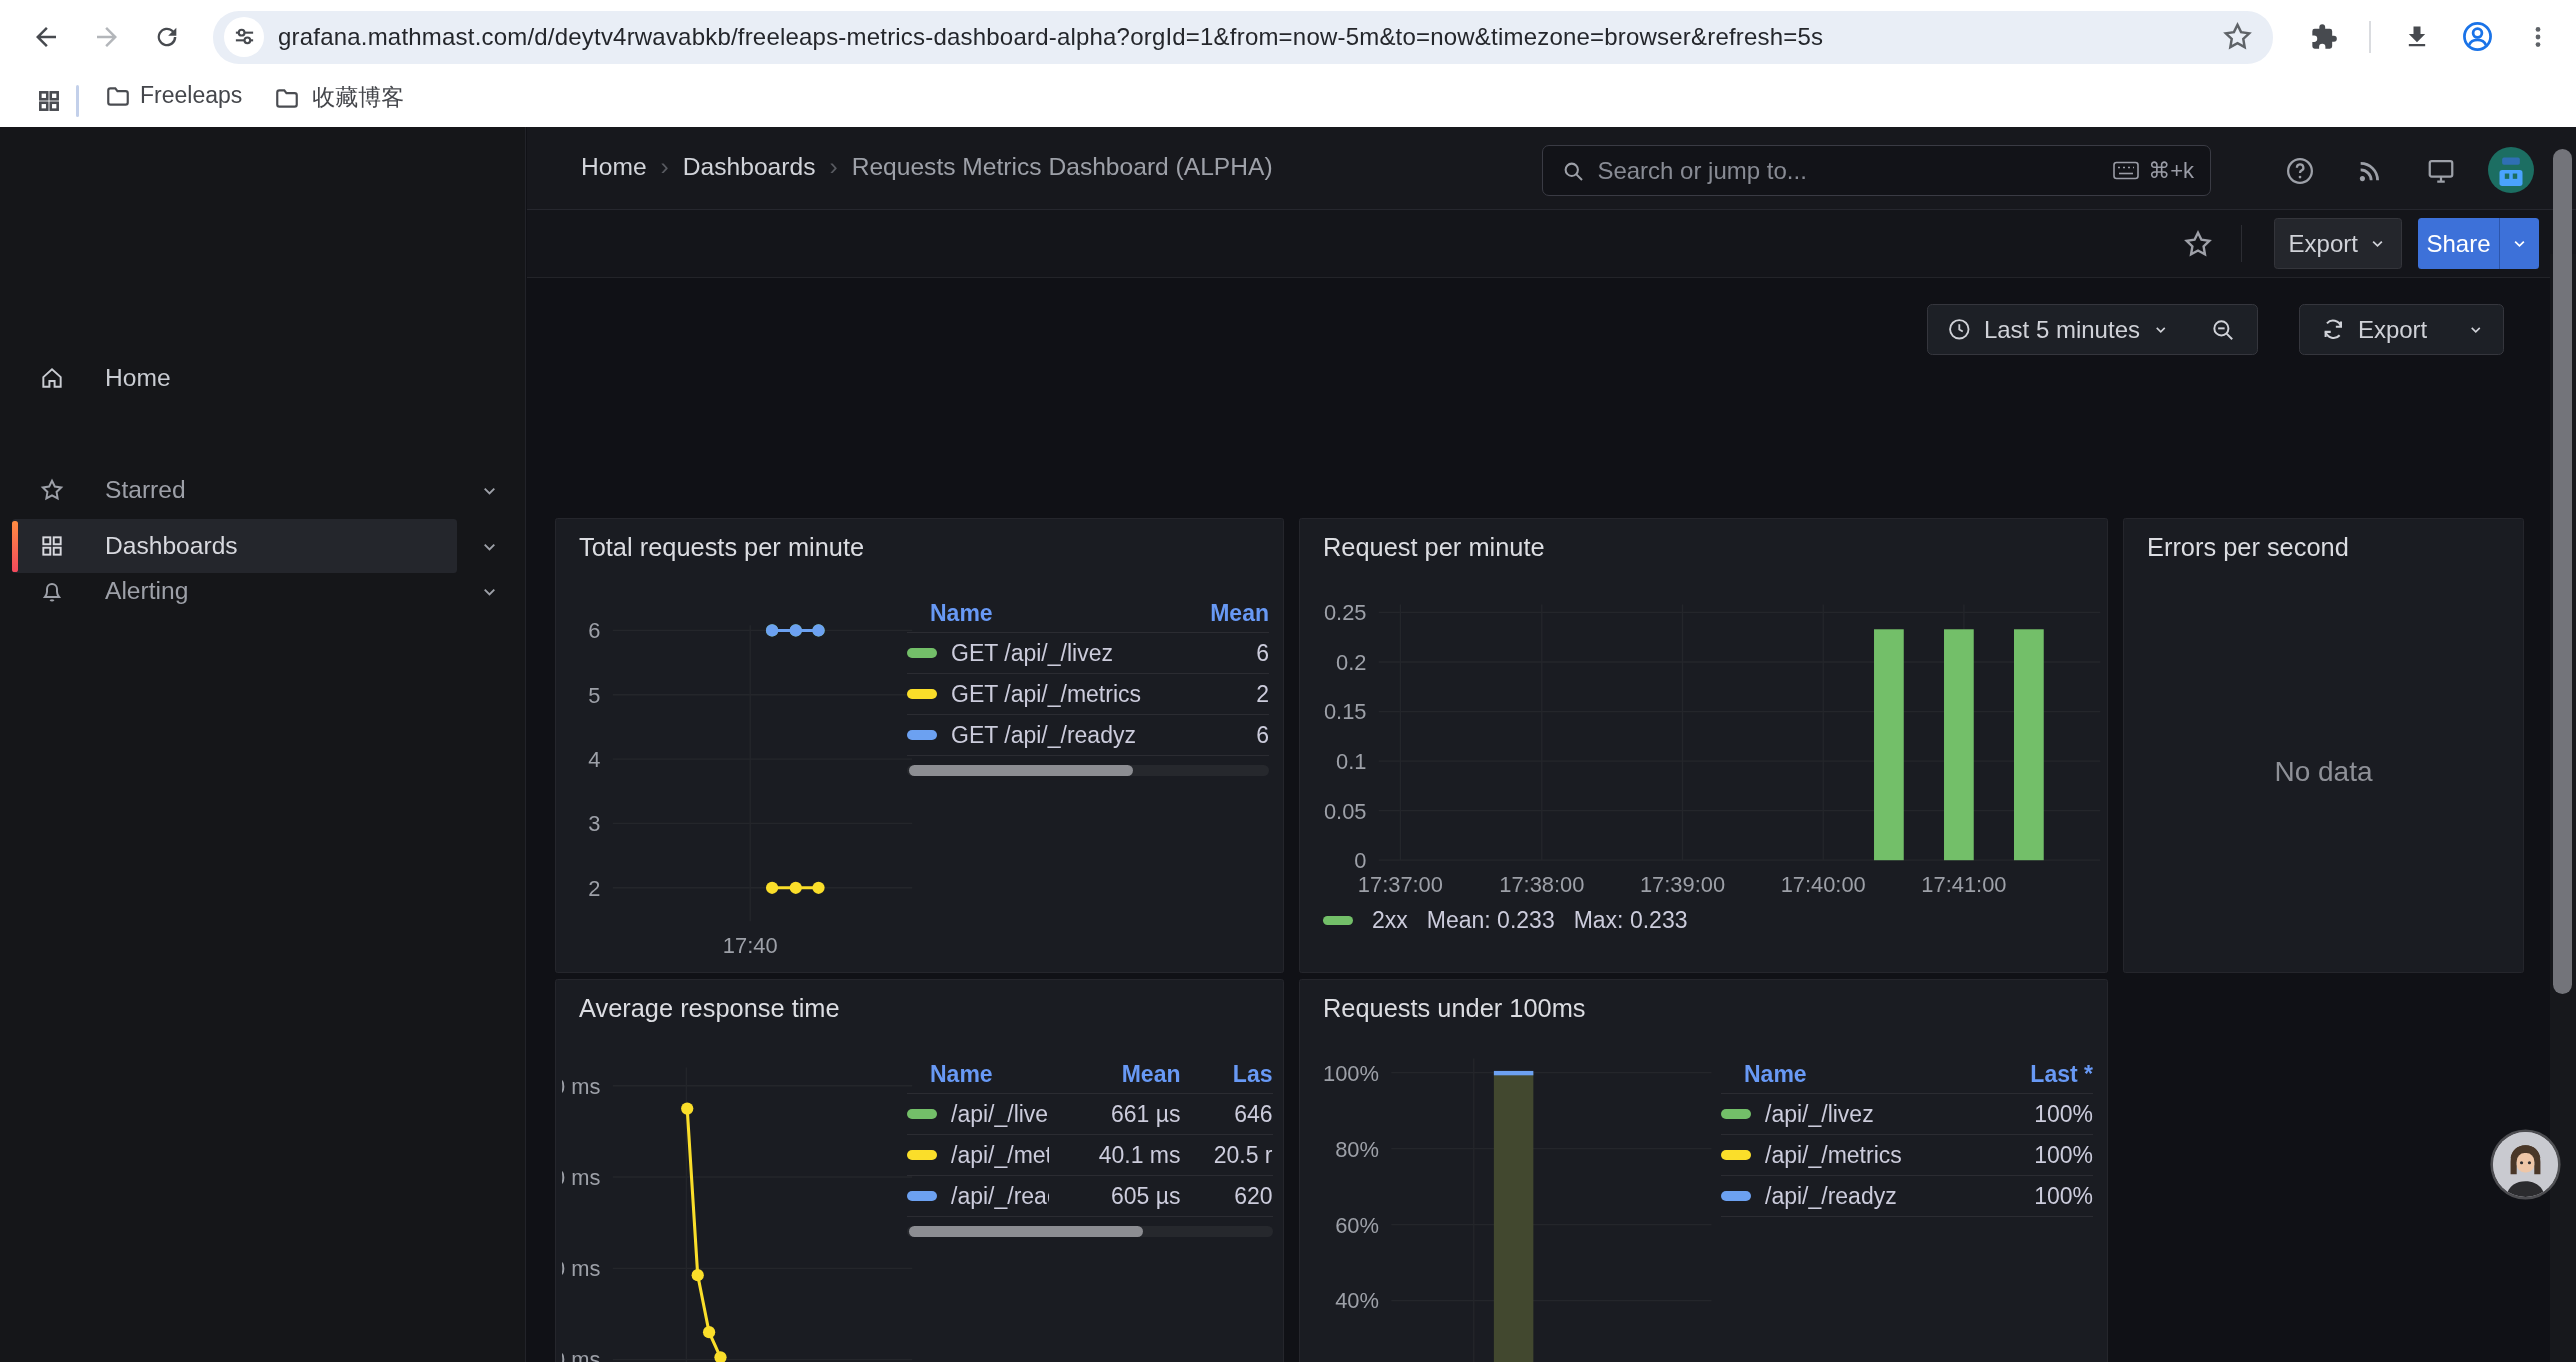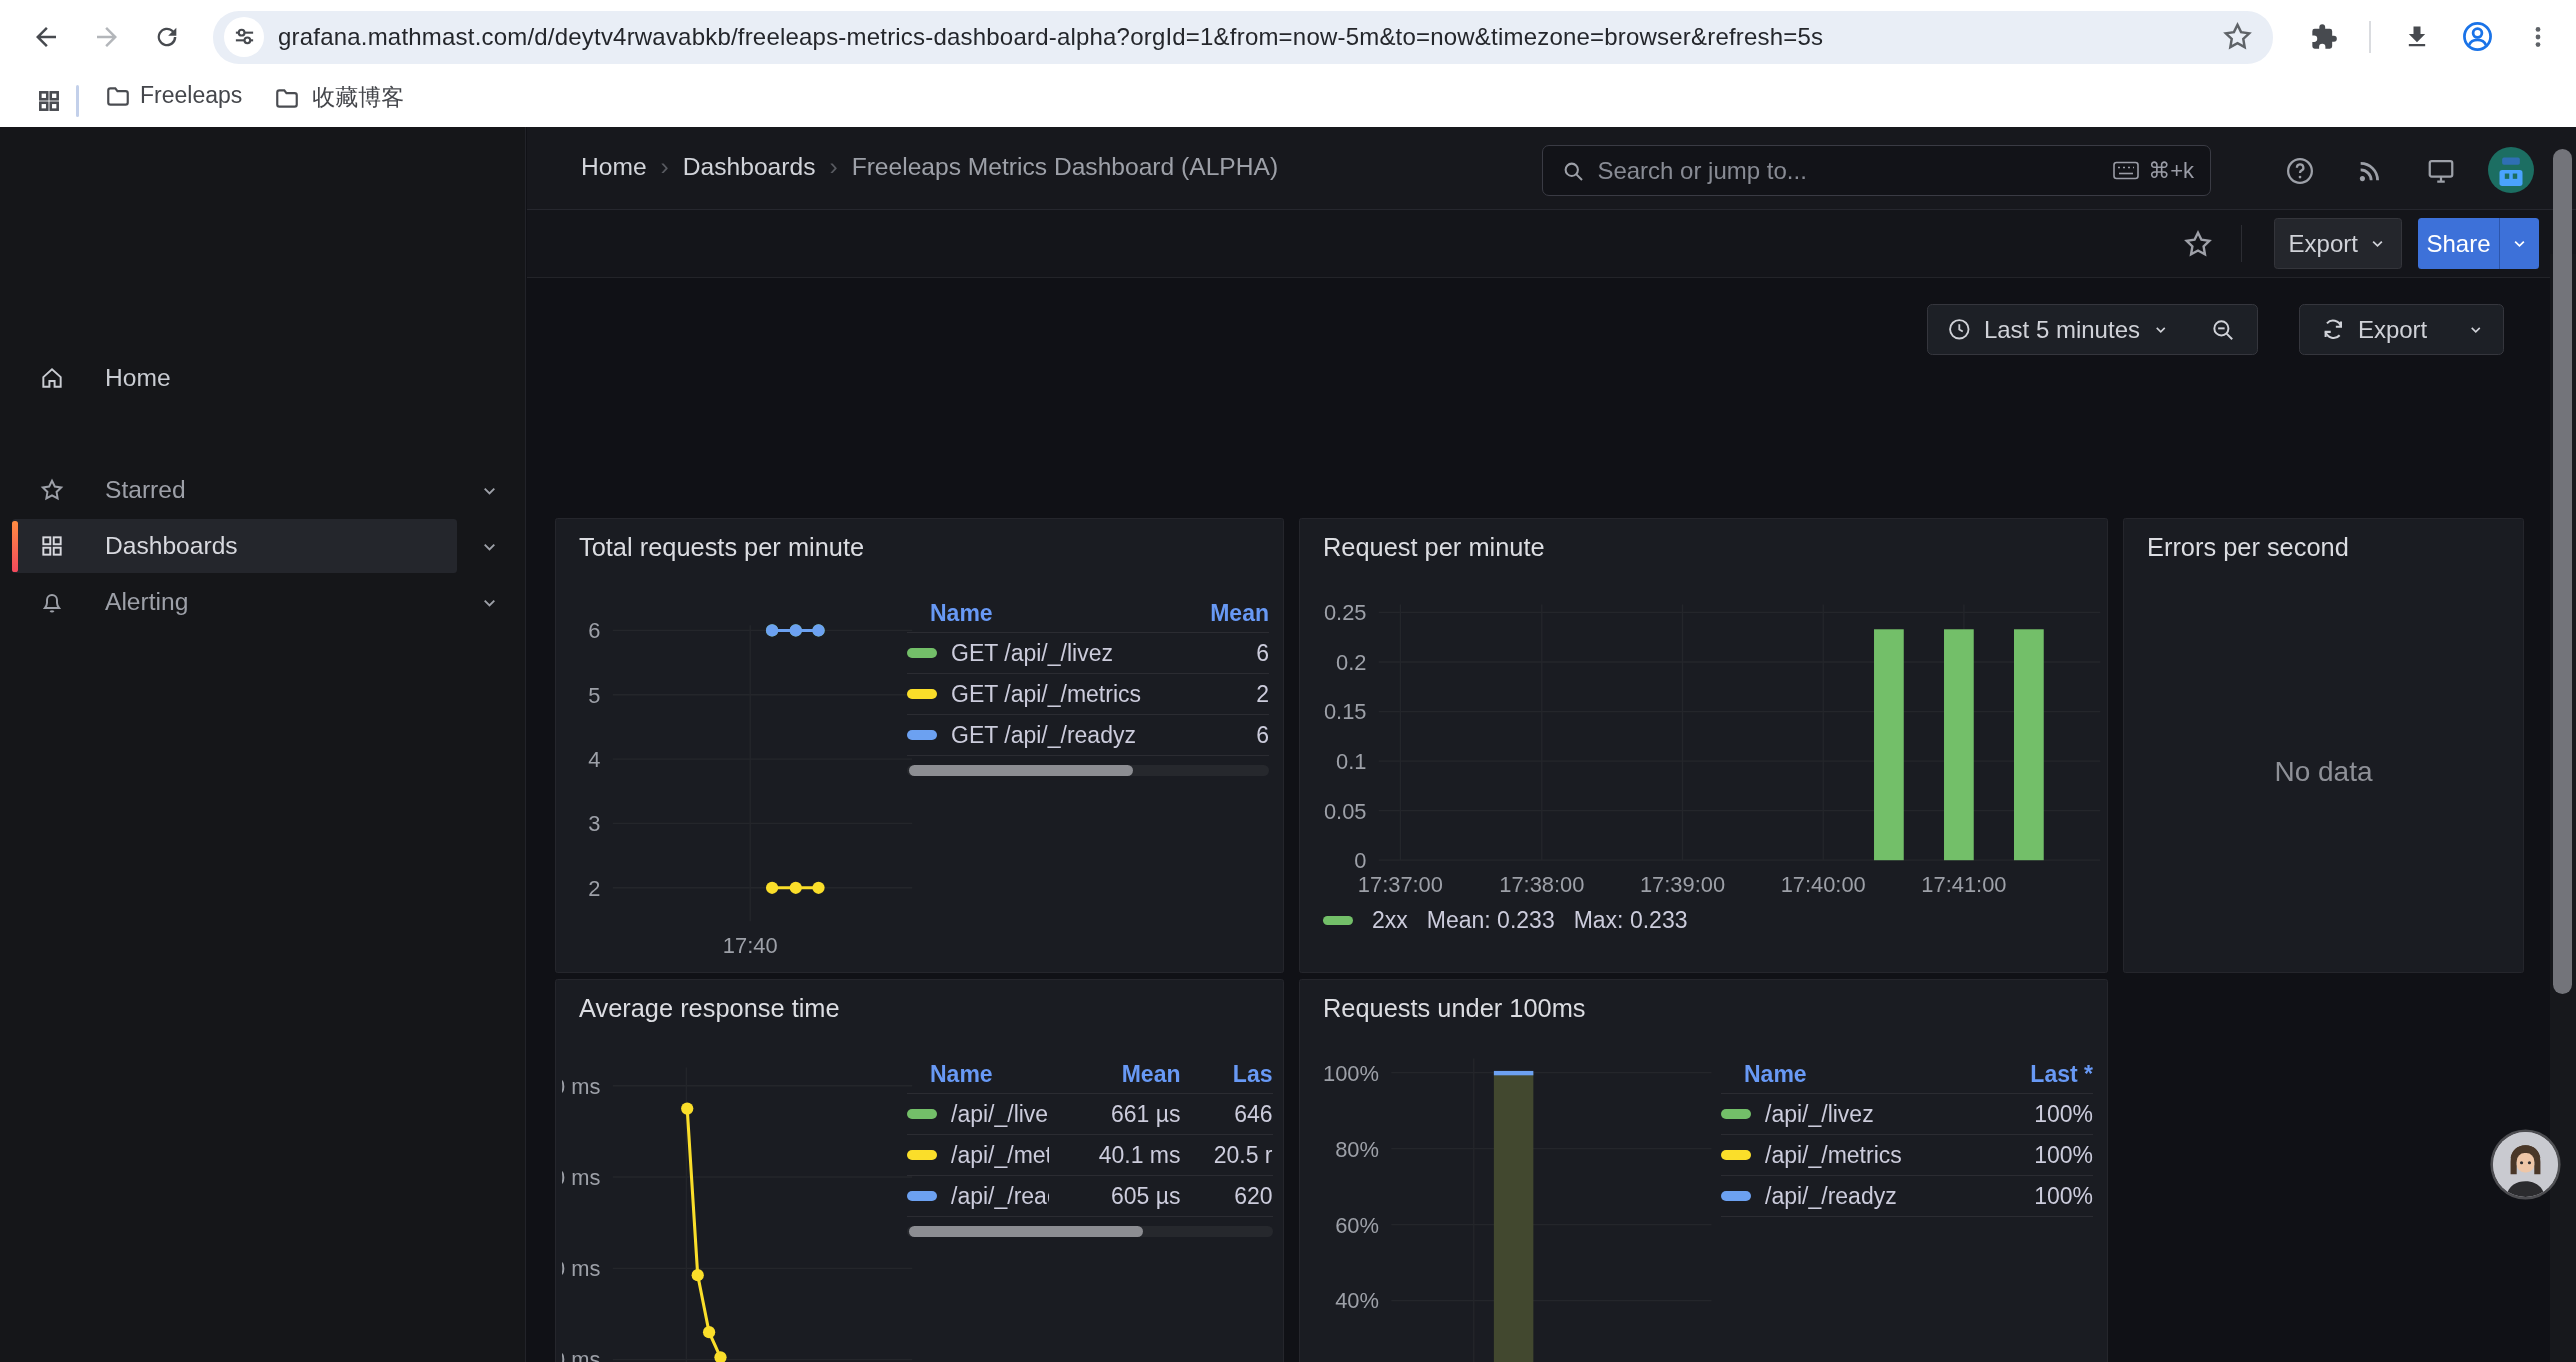--- a/index.html
+++ b/index.html
@@ -182,39 +182,39 @@
               <rect x="4" y="13.6" width="6.4" height="6.4"></rect>
               <rect x="13.6" y="13.6" width="6.4" height="6.4"></rect>
             </svg>
           <span class="lbl">Dashboards</span>
           <svg class="nav-chev" width="23" height="23" viewBox="0 0 24 24" fill="none" stroke="#9da0a8" stroke-width="2">
               <path d="M7 10l5 5 5-5"></path>
             </svg>
         </div>
       </div>
 
-      <div class="nav-item" style="top:448px">
+      <div class="nav-item" style="top:437px">
         <svg class="nav-icon" width="26" height="26" viewBox="0 0 24 24" fill="none" stroke="currentColor" stroke-width="1.8">
             <path d="M5.5 17.5h13c-1-1.2-1.9-2.5-1.9-4.7v-2.6a4.6 4.6 0 0 0-9.2 0v2.6c0 2.2-.9 3.5-1.9 4.7z"></path>
             <path d="M10.5 20a1.8 1.8 0 0 0 3 0"></path>
           </svg>
         <span class="lbl">Alerting</span>
         <svg class="nav-chev" width="23" height="23" viewBox="0 0 24 24" fill="none" stroke="currentColor" stroke-width="2">
             <path d="M7 10l5 5 5-5"></path>
           </svg>
       </div>
     </aside>
 
     <div class="gheader">
       <div style="position:absolute;left:54px;top:26px;display:flex;align-items:center">
         <span class="crumb">Home</span>
         <span class="crumb-sep">›</span>
         <span class="crumb">Dashboards</span>
         <span class="crumb-sep">›</span>
-        <span class="crumb dim">Freeleaps Metrics Dashboard (ALPHA)</span>
+        <span class="crumb dim">Requests Metrics Dashboard (ALPHA)</span>
       </div>
 
       <div class="searchbox">
         <svg style="margin-left:17.5px" width="24.6" height="24.6" viewBox="0 0 24 24" fill="none" stroke="#9da0a8" stroke-width="2">
             <circle cx="10.5" cy="10.5" r="6"></circle>
             <line x1="15" y1="15" x2="20.5" y2="20.5"></line>
           </svg>
         <span style="margin-left:12.3px;font-size:24px">Search or jump to...</span>
         <span style="position:absolute;right:16px;display:flex;align-items:center;gap:8.8px;color:#9a9ca6;font-size:22px">
           <svg width="26" height="21" viewBox="0 0 26 18" fill="none" stroke="#9a9ca6" stroke-width="1.6">

